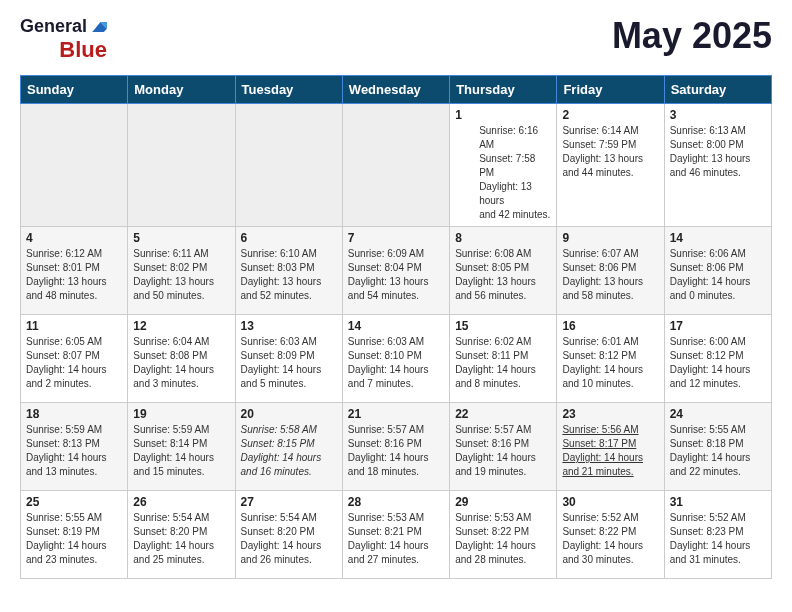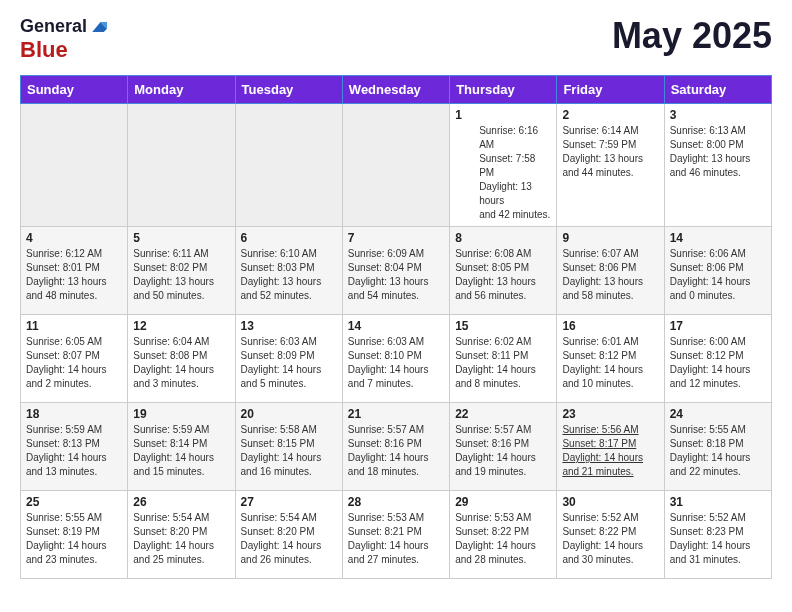--- a/index.html
+++ b/index.html
@@ -12,21 +12,21 @@
     }
     .header-area {
       display: flex;
       justify-content: space-between;
       align-items: flex-start;
       margin-bottom: 12px;
     }
     .logo {
       display: flex;
       flex-direction: column;
-      align-items: flex-start;
+      align-items: flex-end;
     }
     .logo-icon {
       display: inline-block;
       width: 18px;
       height: 14px;
       margin-left: 2px;
       vertical-align: middle;
     }
     .logo-text-row {
       display: flex;
@@ -44,21 +44,21 @@
     .location-title {
       font-size: 15px;
       color: #333;
     }
     table {
       width: 100%;
       border-collapse: collapse;
       table-layout: fixed;
     }
     thead tr th {
-      background-color: #6d28d9;
+      background-color: #0c4a6e;
       color: #fff;
       font-size: 13px;
       font-weight: bold;
       text-align: left;
       padding: 6px 6px;
       border: 1px solid #4488dd;
     }
     tbody tr td {
       border: 1px solid #cccccc;
       vertical-align: top;
@@ -258,21 +258,21 @@
         </td>
         <td>
           <div class="cell-date">19</div>
           <div class="cell-info" style="white-space: pre-line;">Sunrise: 5:59 AM
 Sunset: 8:14 PM
 Daylight: 14 hours
 and 15 minutes.</div>
         </td>
         <td>
           <div class="cell-date">20</div>
-          <div class="cell-info" style="white-space: pre-line;">Sunrise: 5:58 AM
+          <div class="cell-info" style="white-space: pre-line; font-style: italic;">Sunrise: 5:58 AM
 Sunset: 8:15 PM
 Daylight: 14 hours
 and 16 minutes.</div>
         </td>
         <td>
           <div class="cell-date">21</div>
           <div class="cell-info" style="white-space: pre-line;">Sunrise: 5:57 AM
 Sunset: 8:16 PM
 Daylight: 14 hours
 and 18 minutes.</div>

